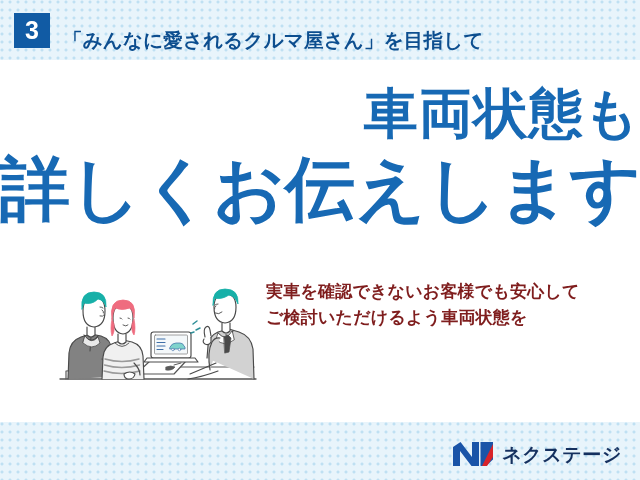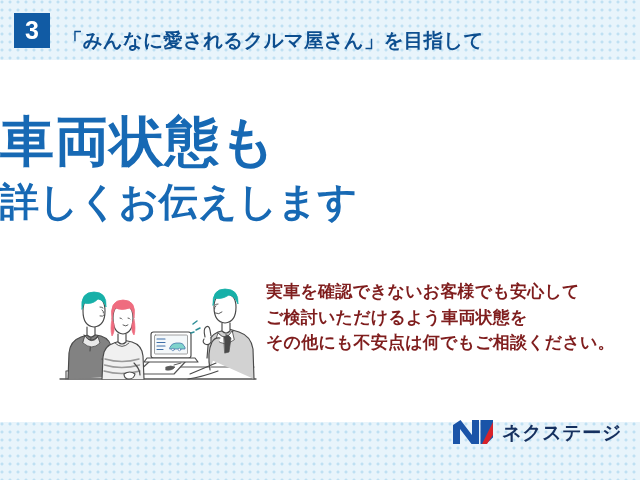--- a/index.html
+++ b/index.html
@@ -86,33 +86,32 @@
     height: 362px;
     background: #ffffff;
   }
 
   
   #headline {
     position: absolute;
     top: 26px;
     left: 0;
     width: 640px;
-    text-align: left;
+    text-align: right;
     color: #1769b4;
     font-weight: bold;
     letter-spacing: 1px;
     line-height: 1.0;
-    margin-top: 28px;
   }
   #headline .hl-line {
     display: block;
     white-space: nowrap;
   }
   #headline .hl-line.line1 { font-size: 54px; }
-  #headline .hl-line.line2 { font-size: 39px; margin-top: 14px; letter-spacing: 0px; }
+  #headline .hl-line.line2 { font-size: 70px; margin-top: 14px; letter-spacing: 0px; }
 
   
   #lower {
     position: absolute;
     top: 215px;
     left: 0;
     width: 640px;
     height: 140px;
   }
 
@@ -141,21 +140,21 @@
   #illustration svg { display: block; }
 
   
   #footer-band {
     top: 422px;
     height: 58px;
   }
   #footer-logo {
     position: absolute;
     right: 18px;
-    top: 418px;
+    top: 440px;
     height: 28px;
     display: flex;
     align-items: center;
     gap: 8px;
   }
   #logo-mark { width: 42px; height: 26px; display: block; }
   #logo-text {
     color: #15305f;
     font-size: 19px;
     font-weight: bold;
@@ -287,21 +286,20 @@
               <path d="M138 55 l4 -2"></path>
               <path d="M133 58 l3 -1"></path>
             </g>
           </g>
         </svg>
       </div>
 
       <div id="body-copy">
         <span class="copy-line">実車を確認できないお客様でも安心して</span>
         <span class="copy-line">ご検討いただけるよう車両状態を</span>
-        <span class="copy-line">その他にも不安点は何でもご相談ください。</span>
       </div>
 
     </div>
   </div>
 
   <div class="dot-band" id="footer-band"></div>
   <div id="footer-logo">
     <svg id="logo-mark" viewBox="0 0 42 26" xmlns="http://www.w3.org/2000/svg">
       <path d="M1 25 L1 6 L8.5 1 L20 16 L20 1 L27 1 L27 25 L19.5 25 L8 10 L8 25 Z" fill="#1a54a8"></path>
       <path d="M28.5 1 L41 1 L41 18.5 L34 25 L28.5 25 Z" fill="#1a54a8"></path>

